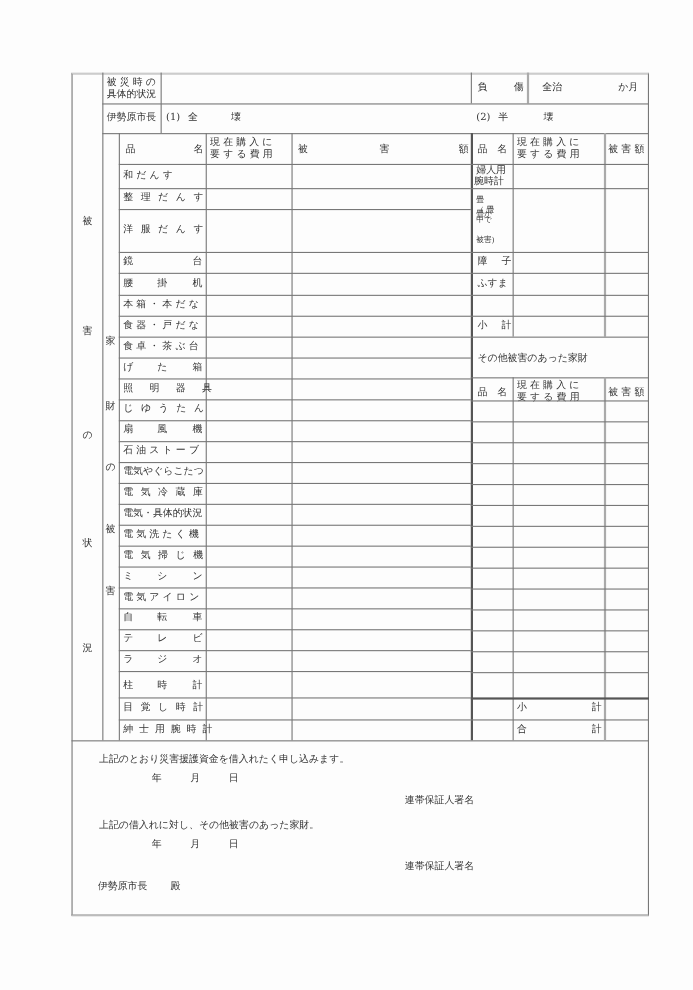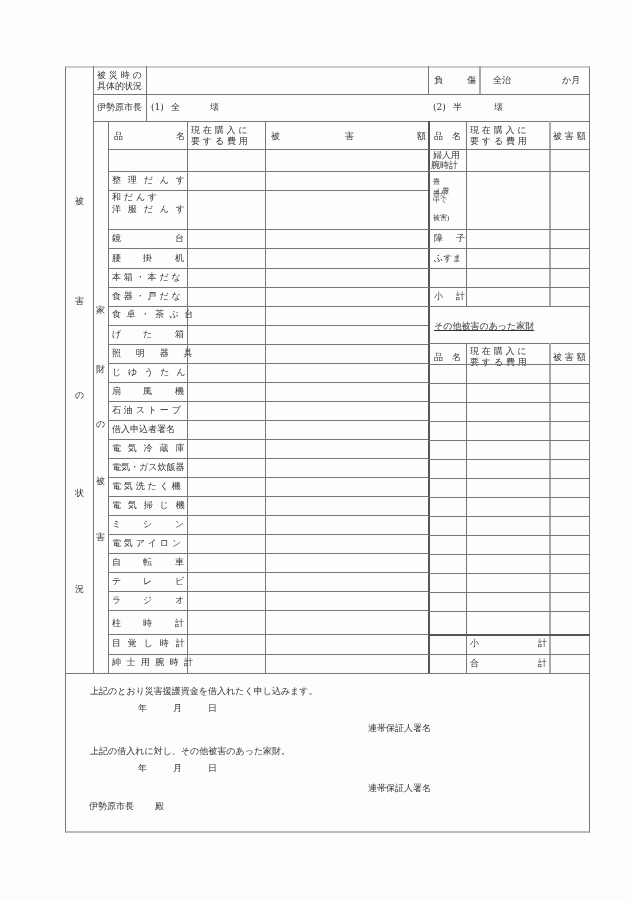--- a/index.html
+++ b/index.html
@@ -5,21 +5,21 @@
   html, body { margin:0; padding:0; }
   body { width:630px; height:900px; background:#fdfdfd; position:relative; overflow:hidden;
          font-family:"DejaVu Serif", serif; color:#333; }
   .frame { position:absolute; left:65px; top:66px; width:525px; height:767px;
            border:1px solid #777; box-sizing:border-box; border-bottom:2px solid #bbb; border-top:2px solid #ccc; }
   .hl { position:absolute; height:0; border-top:1px solid #777; }
   .vl { position:absolute; width:0; border-left:1px solid #777; }
   .vl.thick { border-left:2px solid #555; }
   .vl.light { border-left:2px solid #aaa; }
   .t { position:absolute; font-size:9px; line-height:11px; white-space:nowrap; }
-  .sp { display:flex; justify-content:space-between;margin-top:37px; }
+  .sp { display:flex; justify-content:space-between; }
   .vtxt { position:absolute; font-size:9px; }
   .small { font-size:7px; line-height:8px; }
 </style>
 </head>
 <body>
 
 <div class="frame"></div>
 
 <div class="vl" style="left:93px;top:66px;height:607px;"></div>
 <div class="t" style="left:97px;top:70px;">被 災 時 の</div>
@@ -104,33 +104,33 @@
 <div class="t sp" style="left:112px;top:155px;width:71px;">和 だ ん す</div>
 <div class="t" style="left:112px;top:175px;letter-spacing:2px;">整 理 だ ん す</div>
 <div class="t" style="left:112px;top:204px;letter-spacing:2px;">洋 服 だ ん す</div>
 <div class="t" style="left:112px;top:233px;">鏡</div>
 <div class="t" style="left:175px;top:233px;">台</div>
 <div class="t" style="left:112px;top:253px;">腰</div>
 <div class="t" style="left:143px;top:253px;">掛</div>
 <div class="t" style="left:175px;top:253px;">机</div>
 <div class="t" style="left:112px;top:272px;">本 箱 ・ 本 だ な</div>
 <div class="t" style="left:112px;top:291px;">食 器 ・ 戸 だ な</div>
-<div class="t" style="left:112px;top:310px;font-family:Liberation Mono, monospace;">食 卓 ・ 茶 ぶ 台</div>
+<div class="t" style="left:112px;top:310px;">食 卓 ・ 茶 ぶ 台</div>
 <div class="t" style="left:112px;top:329px;">げ</div>
 <div class="t" style="left:143px;top:329px;">た</div>
 <div class="t" style="left:175px;top:329px;">箱</div>
 <div class="t" style="left:112px;top:348px;letter-spacing:6px;">照 明 器 具</div>
 <div class="t" style="left:112px;top:367px;letter-spacing:2px;">じ ゆ う た ん</div>
 <div class="t" style="left:112px;top:386px;">扇</div>
 <div class="t" style="left:143px;top:386px;">風</div>
 <div class="t" style="left:175px;top:386px;">機</div>
 <div class="t" style="left:112px;top:405px;">石 油 ス ト ー ブ</div>
-<div class="t" style="left:112px;top:424px;">借入申込者署名</div>
+<div class="t" style="left:112px;top:424px;">電気やぐらこたつ</div>
 <div class="t" style="left:112px;top:443px;letter-spacing:2px;">電 気 冷 蔵 庫</div>
-<div class="t" style="left:112px;top:462px;">電気・ガス炊飯器</div>
+<div class="t" style="left:112px;top:462px;">電気・具体的状況</div>
 <div class="t" style="left:112px;top:481px;">電 気 洗 た く 機</div>
 <div class="t" style="left:112px;top:500px;letter-spacing:2px;">電 気 掃 じ 機</div>
 <div class="t" style="left:112px;top:519px;">ミ</div>
 <div class="t" style="left:143px;top:519px;">シ</div>
 <div class="t" style="left:175px;top:519px;">ン</div>
 <div class="t" style="left:112px;top:538px;">電 気 ア イ ロ ン</div>
 <div class="t" style="left:112px;top:557px;">自</div>
 <div class="t" style="left:143px;top:557px;">転</div>
 <div class="t" style="left:175px;top:557px;">車</div>
 <div class="t" style="left:112px;top:576px;">テ</div>
@@ -165,21 +165,21 @@
 <div class="t" style="left:434px;top:233px;">障</div>
 <div class="t" style="left:456px;top:233px;">子</div>
 <div class="hl" style="left:428px;top:248px;width:162px;"></div>
 <div class="t" style="left:434px;top:253px;">ふすま</div>
 <div class="hl" style="left:428px;top:268px;width:162px;"></div>
 <div class="hl" style="left:428px;top:287px;width:162px;"></div>
 <div class="t" style="left:434px;top:291px;">小</div>
 <div class="t" style="left:456px;top:291px;">計</div>
 <div class="hl" style="left:428px;top:306px;width:162px;"></div>
 
-<div class="t" style="left:434px;top:321px;text-decoration:underline;">その他被害のあった家財</div>
+<div class="t" style="left:434px;top:321px;">その他被害のあった家財</div>
 <div class="hl" style="left:428px;top:343px;width:162px;"></div>
 
 <div class="vl" style="left:466px;top:343px;height:330px;"></div>
 <div class="vl light" style="left:549px;top:343px;height:330px;"></div>
 <div class="t" style="left:434px;top:352px;">品　名</div>
 <div class="t" style="left:470px;top:346px;">現 在 購 入 に</div>
 <div class="t" style="left:470px;top:357px;">要 す る 費 用</div>
 <div class="t" style="left:553px;top:352px;">被 害 額</div>
 <div class="hl" style="left:428px;top:364px;width:162px;"></div>
 <div class="hl" style="left:428px;top:383px;width:162px;"></div>

